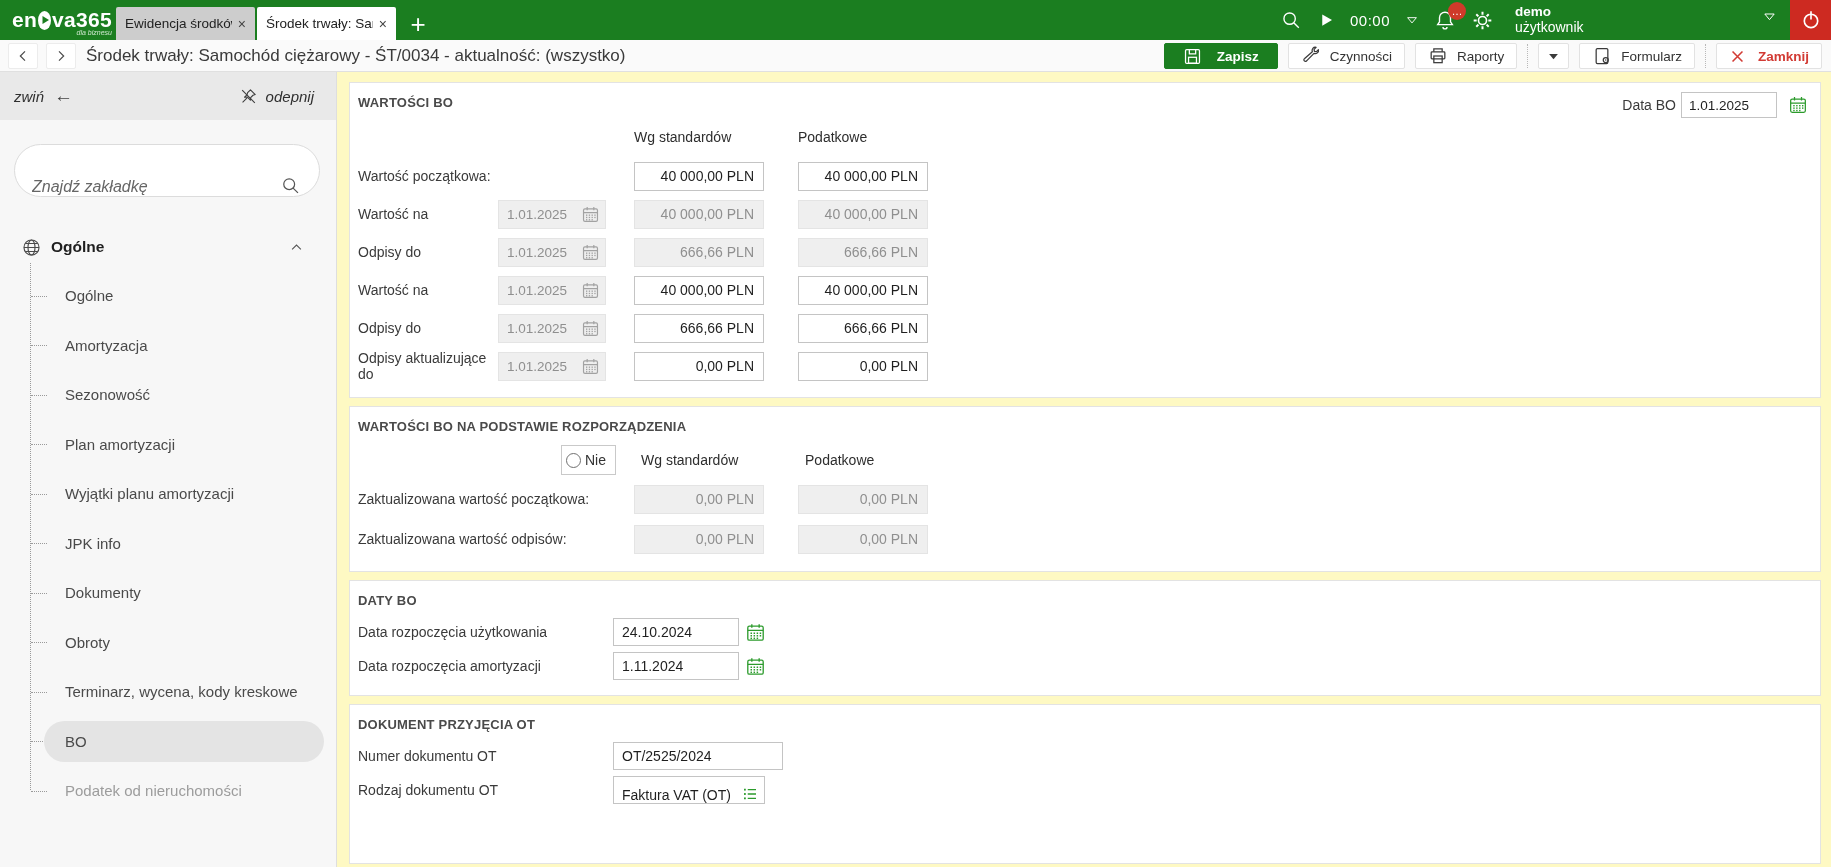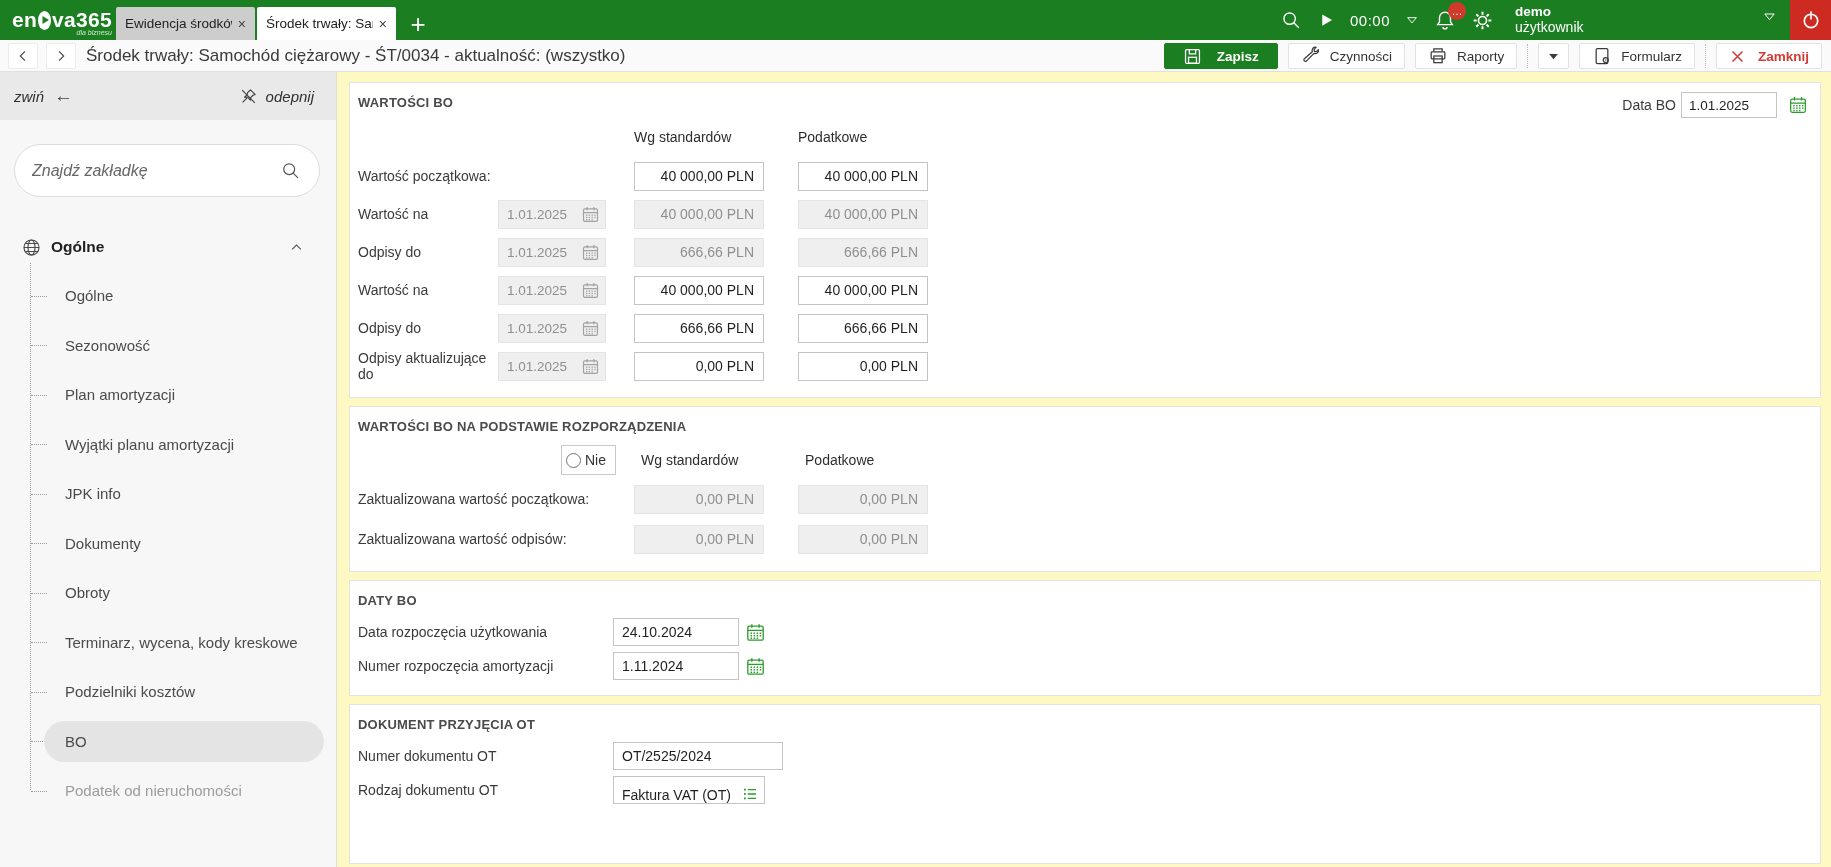--- a/index.html
+++ b/index.html
@@ -42,21 +42,21 @@
 
   
   .main{flex:1;display:flex;min-height:0}
 
   
   .sidebar{width:337px;flex:none;background:#f7f7f7;border-right:1px solid #dedede;position:relative;overflow:hidden}
   .side-head{height:48px;background:#e9e9e9;display:flex;align-items:center;justify-content:space-between;padding:0 22px 0 14px;font-size:15px;font-style:italic;color:#2f2f2f}
   .collapse{display:flex;align-items:center;gap:10px}
   .arrow-left{font-size:19px;font-style:normal;color:#3f3f3f}
   .unpin{display:flex;align-items:center;gap:8px}
-  .side-search{margin:24px 16px 0 14px;height:53px;background:#fff;border:1px solid #dcdcdc;border-radius:27px;display:flex;align-items:center;padding:0 18px 0 17px}
+  .side-search{margin:24px 16px 0 14px;height:53px;background:#fff;border:1px solid #dcdcdc;border-radius:27px;display:flex;align-items:flex-end;padding:0 18px 0 17px}
   .side-search input{flex:1;border:0;outline:0;background:transparent;font-size:16px;font-style:italic;color:#333}
   .side-search input::placeholder{color:#666}
   .tree{margin-top:26px;position:relative}
   .tree-root{height:48px;display:flex;align-items:center;padding-left:21px;position:relative}
   .tree-root .globe{margin-right:9px;display:inline-flex}
   .root-label{font-weight:700;font-size:15.5px;color:#1f1f1f}
   .chev-up{position:absolute;right:32px;top:17px}
   .tree-items{list-style:none;position:relative}
   .tree-items::before{content:"";position:absolute;left:30px;top:-8px;bottom:26px;border-left:1px dotted #9a9a9a}
   .tree-items li{height:49.5px;display:flex;align-items:center;padding-left:65px;position:relative;font-size:15px;color:#4a4a4a;cursor:default}
@@ -310,42 +310,42 @@
             <svg width="15" height="15" viewBox="0 0 24 24" fill="none" stroke="#555" stroke-width="1.7">
                 <path d="M5 15l7-7 7 7"></path>
               </svg>
           </span>
         </div>
         <ul class="tree-items">
           <li>
               <span>Ogólne</span>
             </li>
           <li>
+              <span>Amortyzacja</span>
+            </li>
+          <li>
               <span>Sezonowość</span>
             </li>
           <li>
               <span>Plan amortyzacji</span>
             </li>
           <li>
               <span>Wyjątki planu amortyzacji</span>
             </li>
           <li>
               <span>JPK info</span>
             </li>
           <li>
               <span>Dokumenty</span>
             </li>
           <li>
               <span>Obroty</span>
             </li>
           <li>
               <span>Terminarz, wycena, kody kreskowe</span>
-            </li>
-          <li>
-              <span>Podzielniki kosztów</span>
             </li>
           <li>
               <i class="pillbg"></i>
               <span>BO</span>
             </li>
           <li class="muted">
               <span>Podatek od nieruchomości</span>
             </li>
         </ul>
       </nav>
@@ -471,21 +471,21 @@
         <div class="frow short">
           <span class="flabel w255">Data rozpoczęcia użytkowania</span>
           <input class="dinput" value="24.10.2024" style="">
           <span class="cal-green">
               <svg width="21" height="21" viewBox="0 0 24 24">
                 <use href="#ic-cal"></use>
               </svg>
             </span>
         </div>
         <div class="frow short">
-          <span class="flabel w255">Numer rozpoczęcia amortyzacji</span>
+          <span class="flabel w255">Data rozpoczęcia amortyzacji</span>
           <input class="dinput" value="1.11.2024" style="">
           <span class="cal-green">
               <svg width="21" height="21" viewBox="0 0 24 24">
                 <use href="#ic-cal"></use>
               </svg>
             </span>
         </div>
       </section>
 
       <section class="section last">

